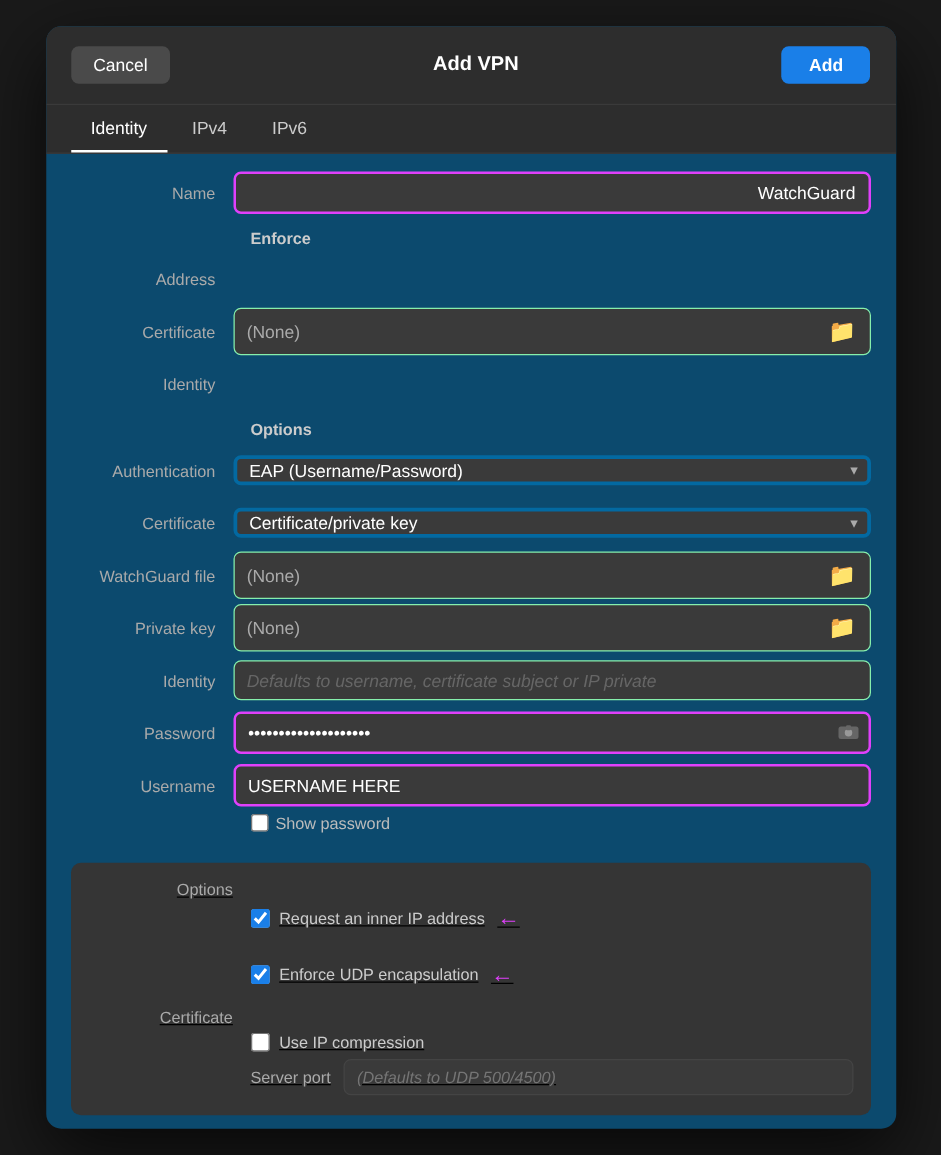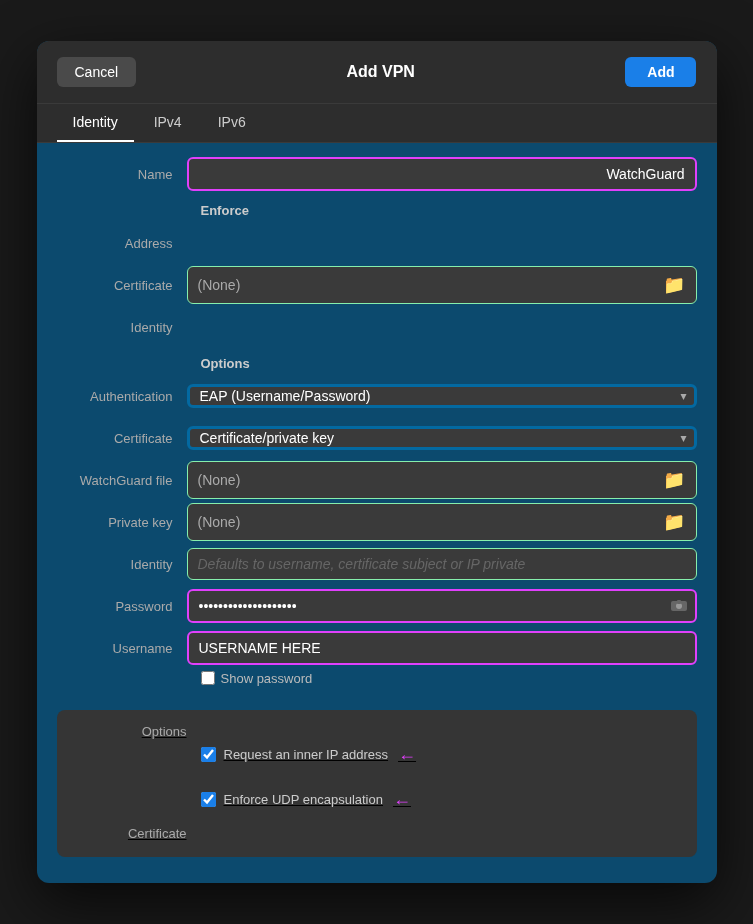--- a/index.html
+++ b/index.html
@@ -399,17 +399,27 @@
           <div class="checkbox-row">
             <input type="checkbox" id="udp-encap" checked="" style="">
             <label for="udp-encap">Enforce UDP encapsulation</label>
             <span class="arrow-indicator">←</span>
           </div>
         </div>
       </div>
 
       <div class="options-row">
         <span class="options-label">Certificate</span>
+        <div class="options-content">
+          <div class="checkbox-row">
+            <input type="checkbox" id="ip-compress" style="">
+            <label for="ip-compress">Use IP compression</label>
+          </div>
+          <div class="server-port-row">
+            <span class="server-port-label">Server port</span>
+            <input type="text" class="server-port-input" placeholder="(Defaults to UDP 500/4500)" style="">
+          </div>
+        </div>
       </div>
     </div>
 
   </div>
 </div>
 
 </body></html>

